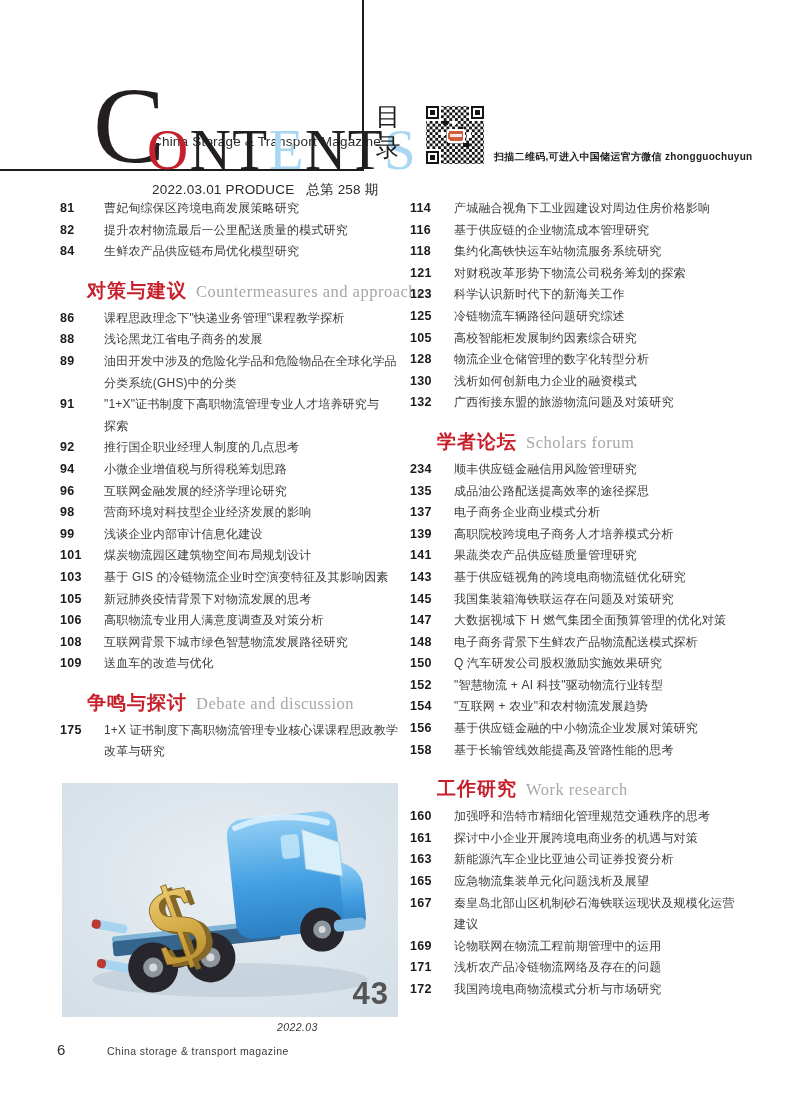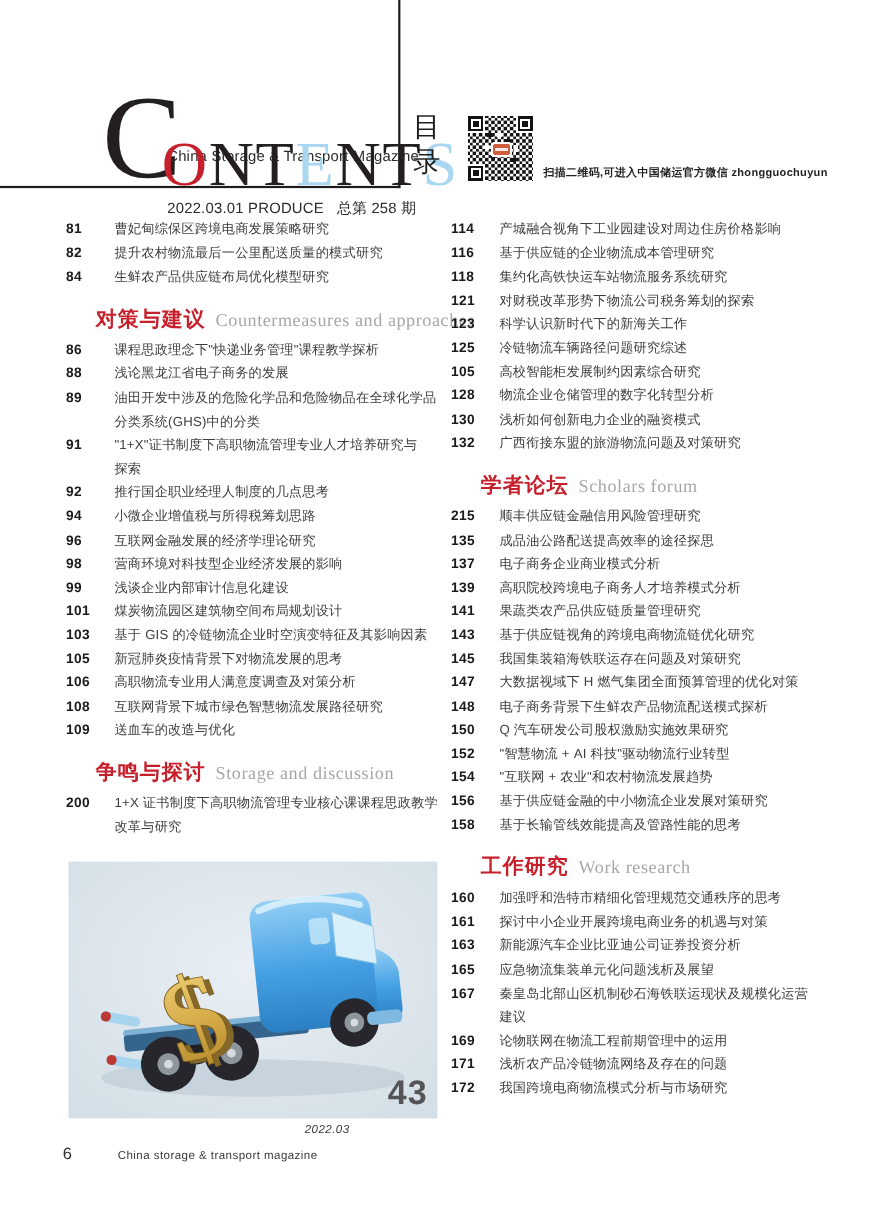--- a/index.html
+++ b/index.html
@@ -203,23 +203,23 @@
         <div class="title">
           <div class="line">互联网背景下城市绿色智慧物流发展路径研究</div>
         </div>
       </div>
       <div class="row">
         <span class="num">109</span>
         <div class="title">
           <div class="line">送血车的改造与优化</div>
         </div>
       </div>
-      <div class="section"><span class="zh">争鸣与探讨</span><span class="en">Storage and discussion</span></div>
-      <div class="row">
-        <span class="num">200</span>
+      <div class="section"><span class="zh">争鸣与探讨</span><span class="en">Debate and discussion</span></div>
+      <div class="row">
+        <span class="num">175</span>
         <div class="title">
           <div class="line">1+X 证书制度下高职物流管理专业核心课课程思政教学</div>
           <div class="line">改革与研究</div>
         </div>
       </div>
     </div>
   <div class="toc-col" id="col-right">
       <div class="row">
         <span class="num">114</span>
         <div class="title">
@@ -275,21 +275,21 @@
         </div>
       </div>
       <div class="row">
         <span class="num">132</span>
         <div class="title">
           <div class="line">广西衔接东盟的旅游物流问题及对策研究</div>
         </div>
       </div>
       <div class="section"><span class="zh">学者论坛</span><span class="en">Scholars forum</span></div>
       <div class="row">
-        <span class="num">215</span>
+        <span class="num">234</span>
         <div class="title">
           <div class="line">顺丰供应链金融信用风险管理研究</div>
         </div>
       </div>
       <div class="row">
         <span class="num">135</span>
         <div class="title">
           <div class="line">成品油公路配送提高效率的途径探思</div>
         </div>
       </div>

